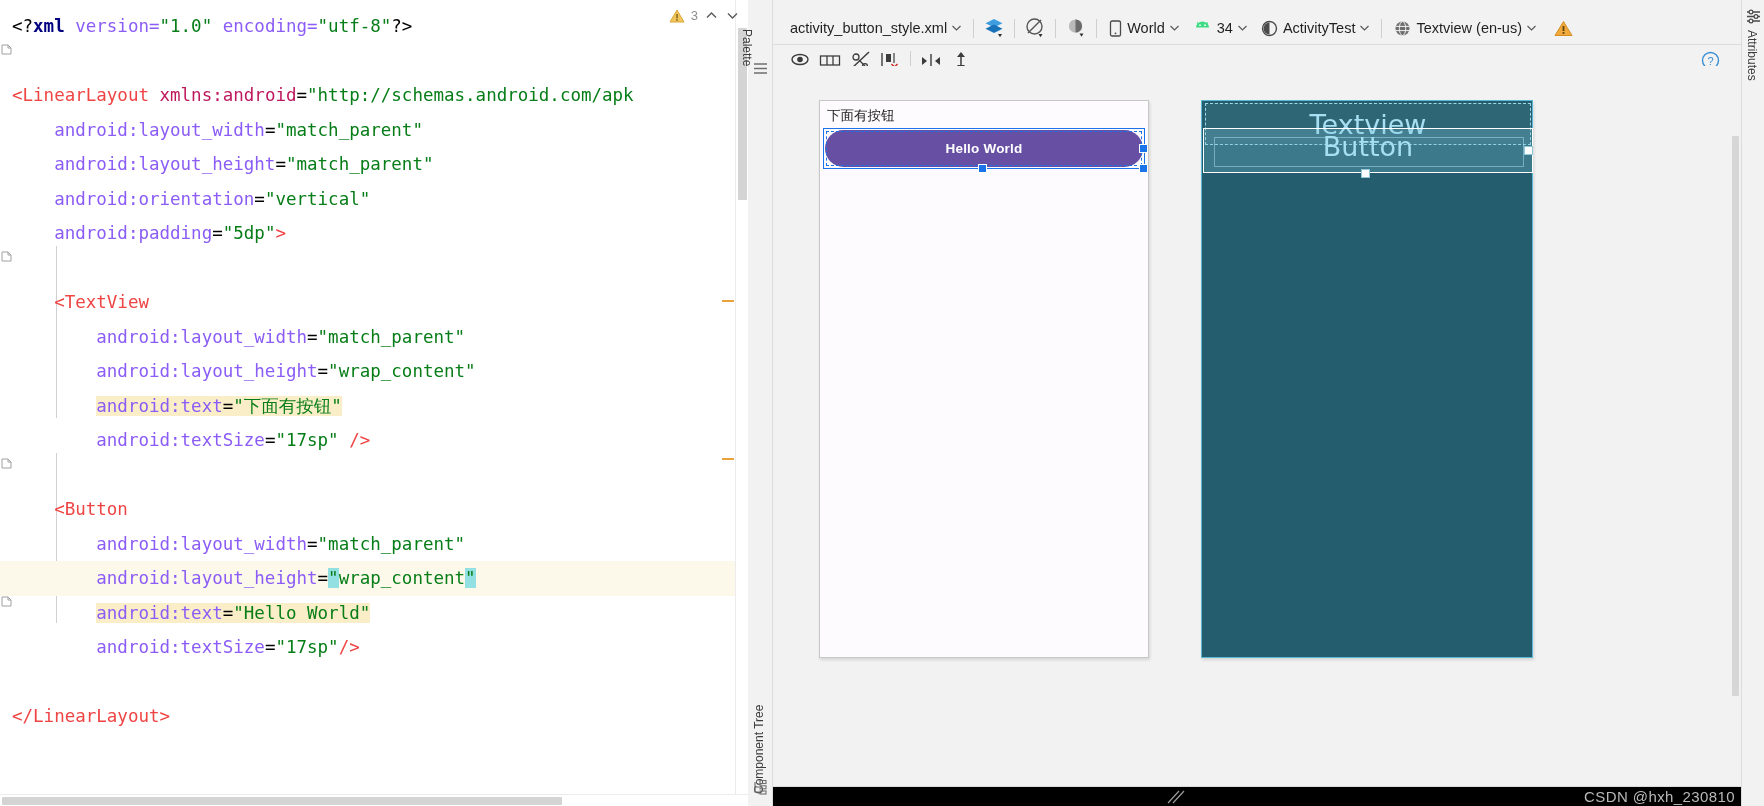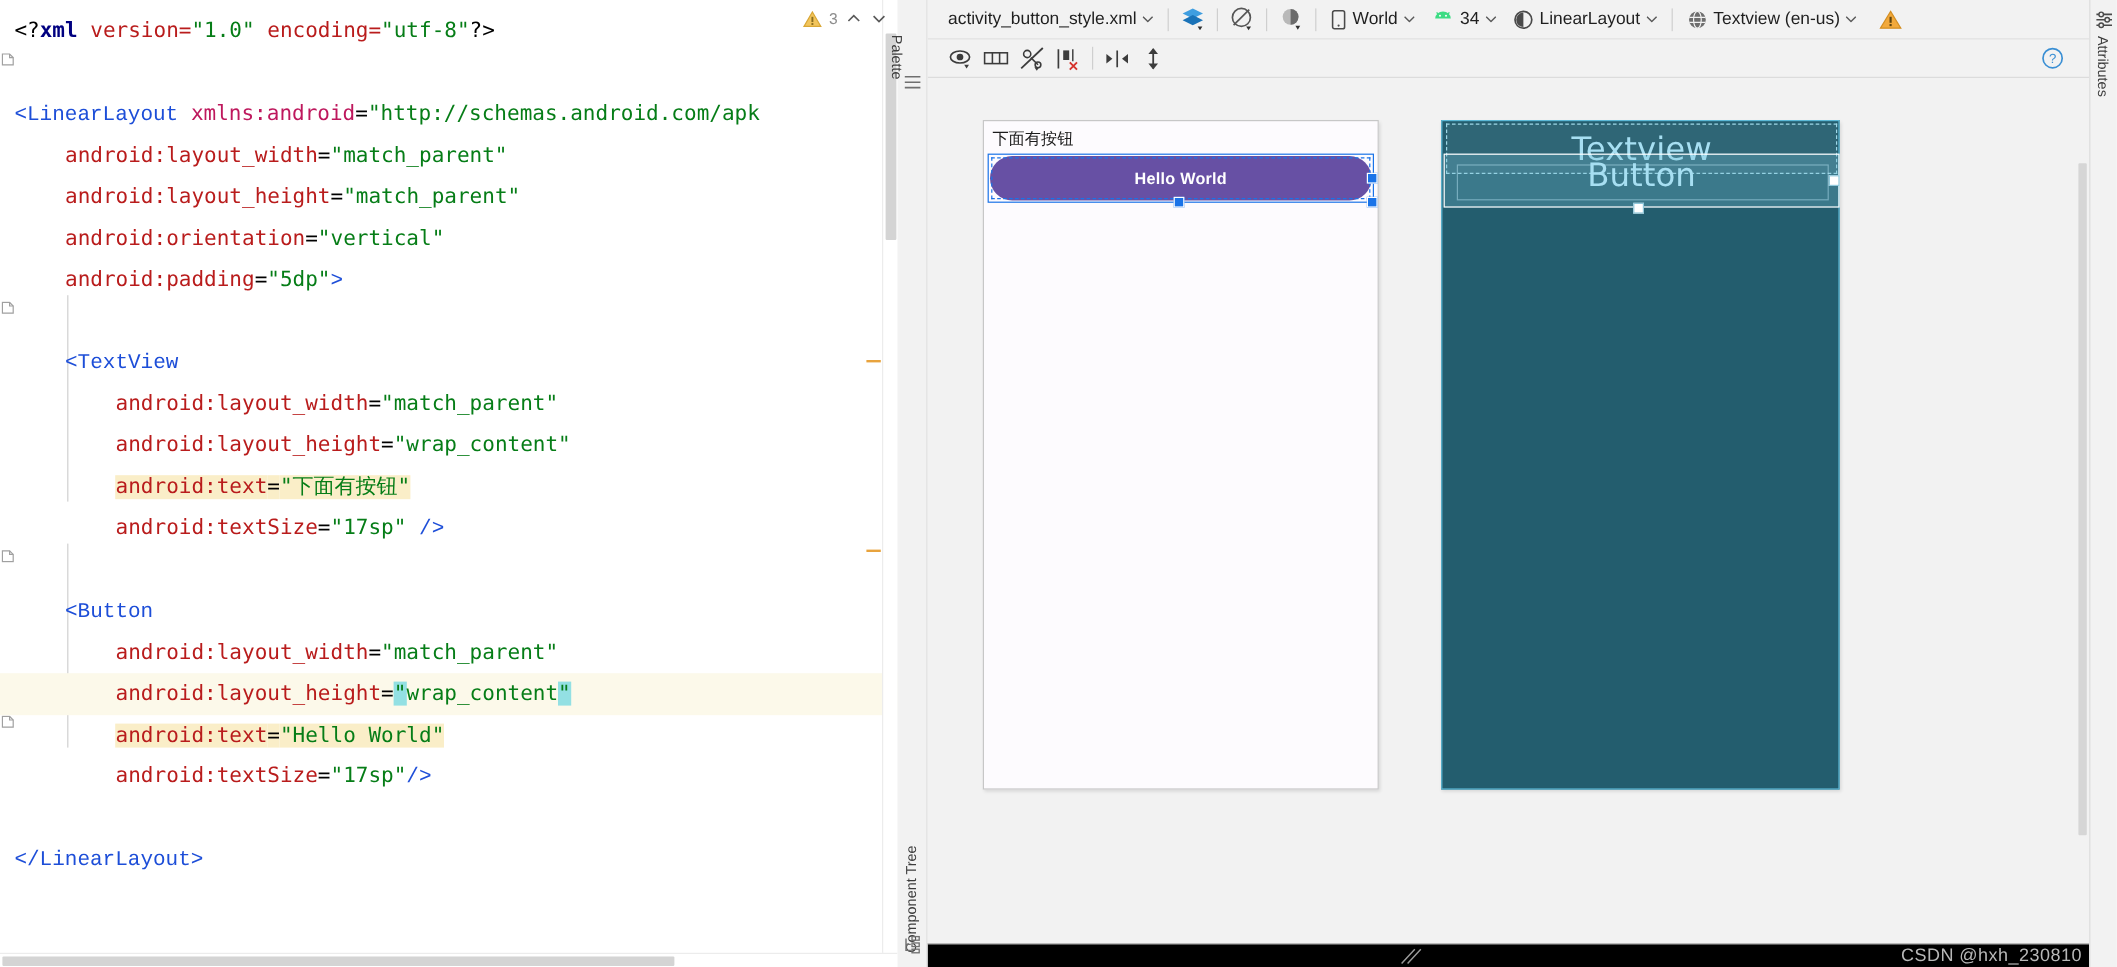--- a/index.html
+++ b/index.html
@@ -49,22 +49,22 @@
     font-size: 17.5px;
     line-height: 34.5px;
     white-space: pre;
     color: #000000;
   }
   .code .ln { position: relative; height: 34.5px; padding-left: 12px; }
   .code .ln.cur { background: #fcf9ea; }
 
   .t-punct   { color: #000000; }
   .t-proc    { color: #000080; font-weight: bold; }
-  .t-tag     { color: #1d4ed8; font-family: Liberation Mono, monospace; }
-  .t-attr    { color: #b91c1c; }
+  .t-tag     { color: #ef4444; }
+  .t-attr    { color: #8b5cf6; }
   .t-ns      { color: #be185d; }
   .t-val     { color: #067d17; }
 
   .hl-yellow { background: #faeec8; }
   .hl-cyan   { background: #93e0e3; }
 
   .indent-guide {
     position: absolute;
     width: 1px;
     background: #d0d0d0;
@@ -165,20 +165,21 @@
   }
 
   .dtoolbar1 {
     position: relative;
     height: 33px;
     display: flex; align-items: center;
     background: #f2f2f2;
     border-bottom: 1px solid #dcdcdc;
     padding-left: 10px;
     gap: 0px;
+    margin-top: 12px;
   }
   .dtoolbar2 {
     position: relative;
     height: 32px;
     display: flex; align-items: center;
     background: #f2f2f2;
     border-bottom: 1px solid #dcdcdc;
     padding-left: 12px;
     gap: 0;
   }
@@ -520,21 +521,21 @@
         <svg class="caret" viewBox="0 0 9 6">
             <path d="M0.5 1 L4.5 5 L8.5 1" fill="none" stroke="#5a5a5a" stroke-width="1.2"></path>
           </svg>
       </div>
 
       <div class="tb-item">
         <svg class="ico" width="17" height="17" viewBox="0 0 17 17">
           <circle cx="8.5" cy="8.5" r="7" fill="none" stroke="#4a4a4a" stroke-width="1.4"></circle>
           <path d="M8.5 2.5 a6 6 0 0 0 0 12 z" fill="#4a4a4a"></path>
         </svg>
-        <span>LinearLayout</span>
+        <span>ActivityTest</span>
         <svg class="caret" viewBox="0 0 9 6">
             <path d="M0.5 1 L4.5 5 L8.5 1" fill="none" stroke="#5a5a5a" stroke-width="1.2"></path>
           </svg>
       </div>
 
       <div class="tb-sep"></div>
 
       <div class="tb-item">
         <svg class="ico" width="17" height="17" viewBox="0 0 17 17">
           <circle cx="8.5" cy="8.5" r="7" fill="#6e6e6e"></circle>

